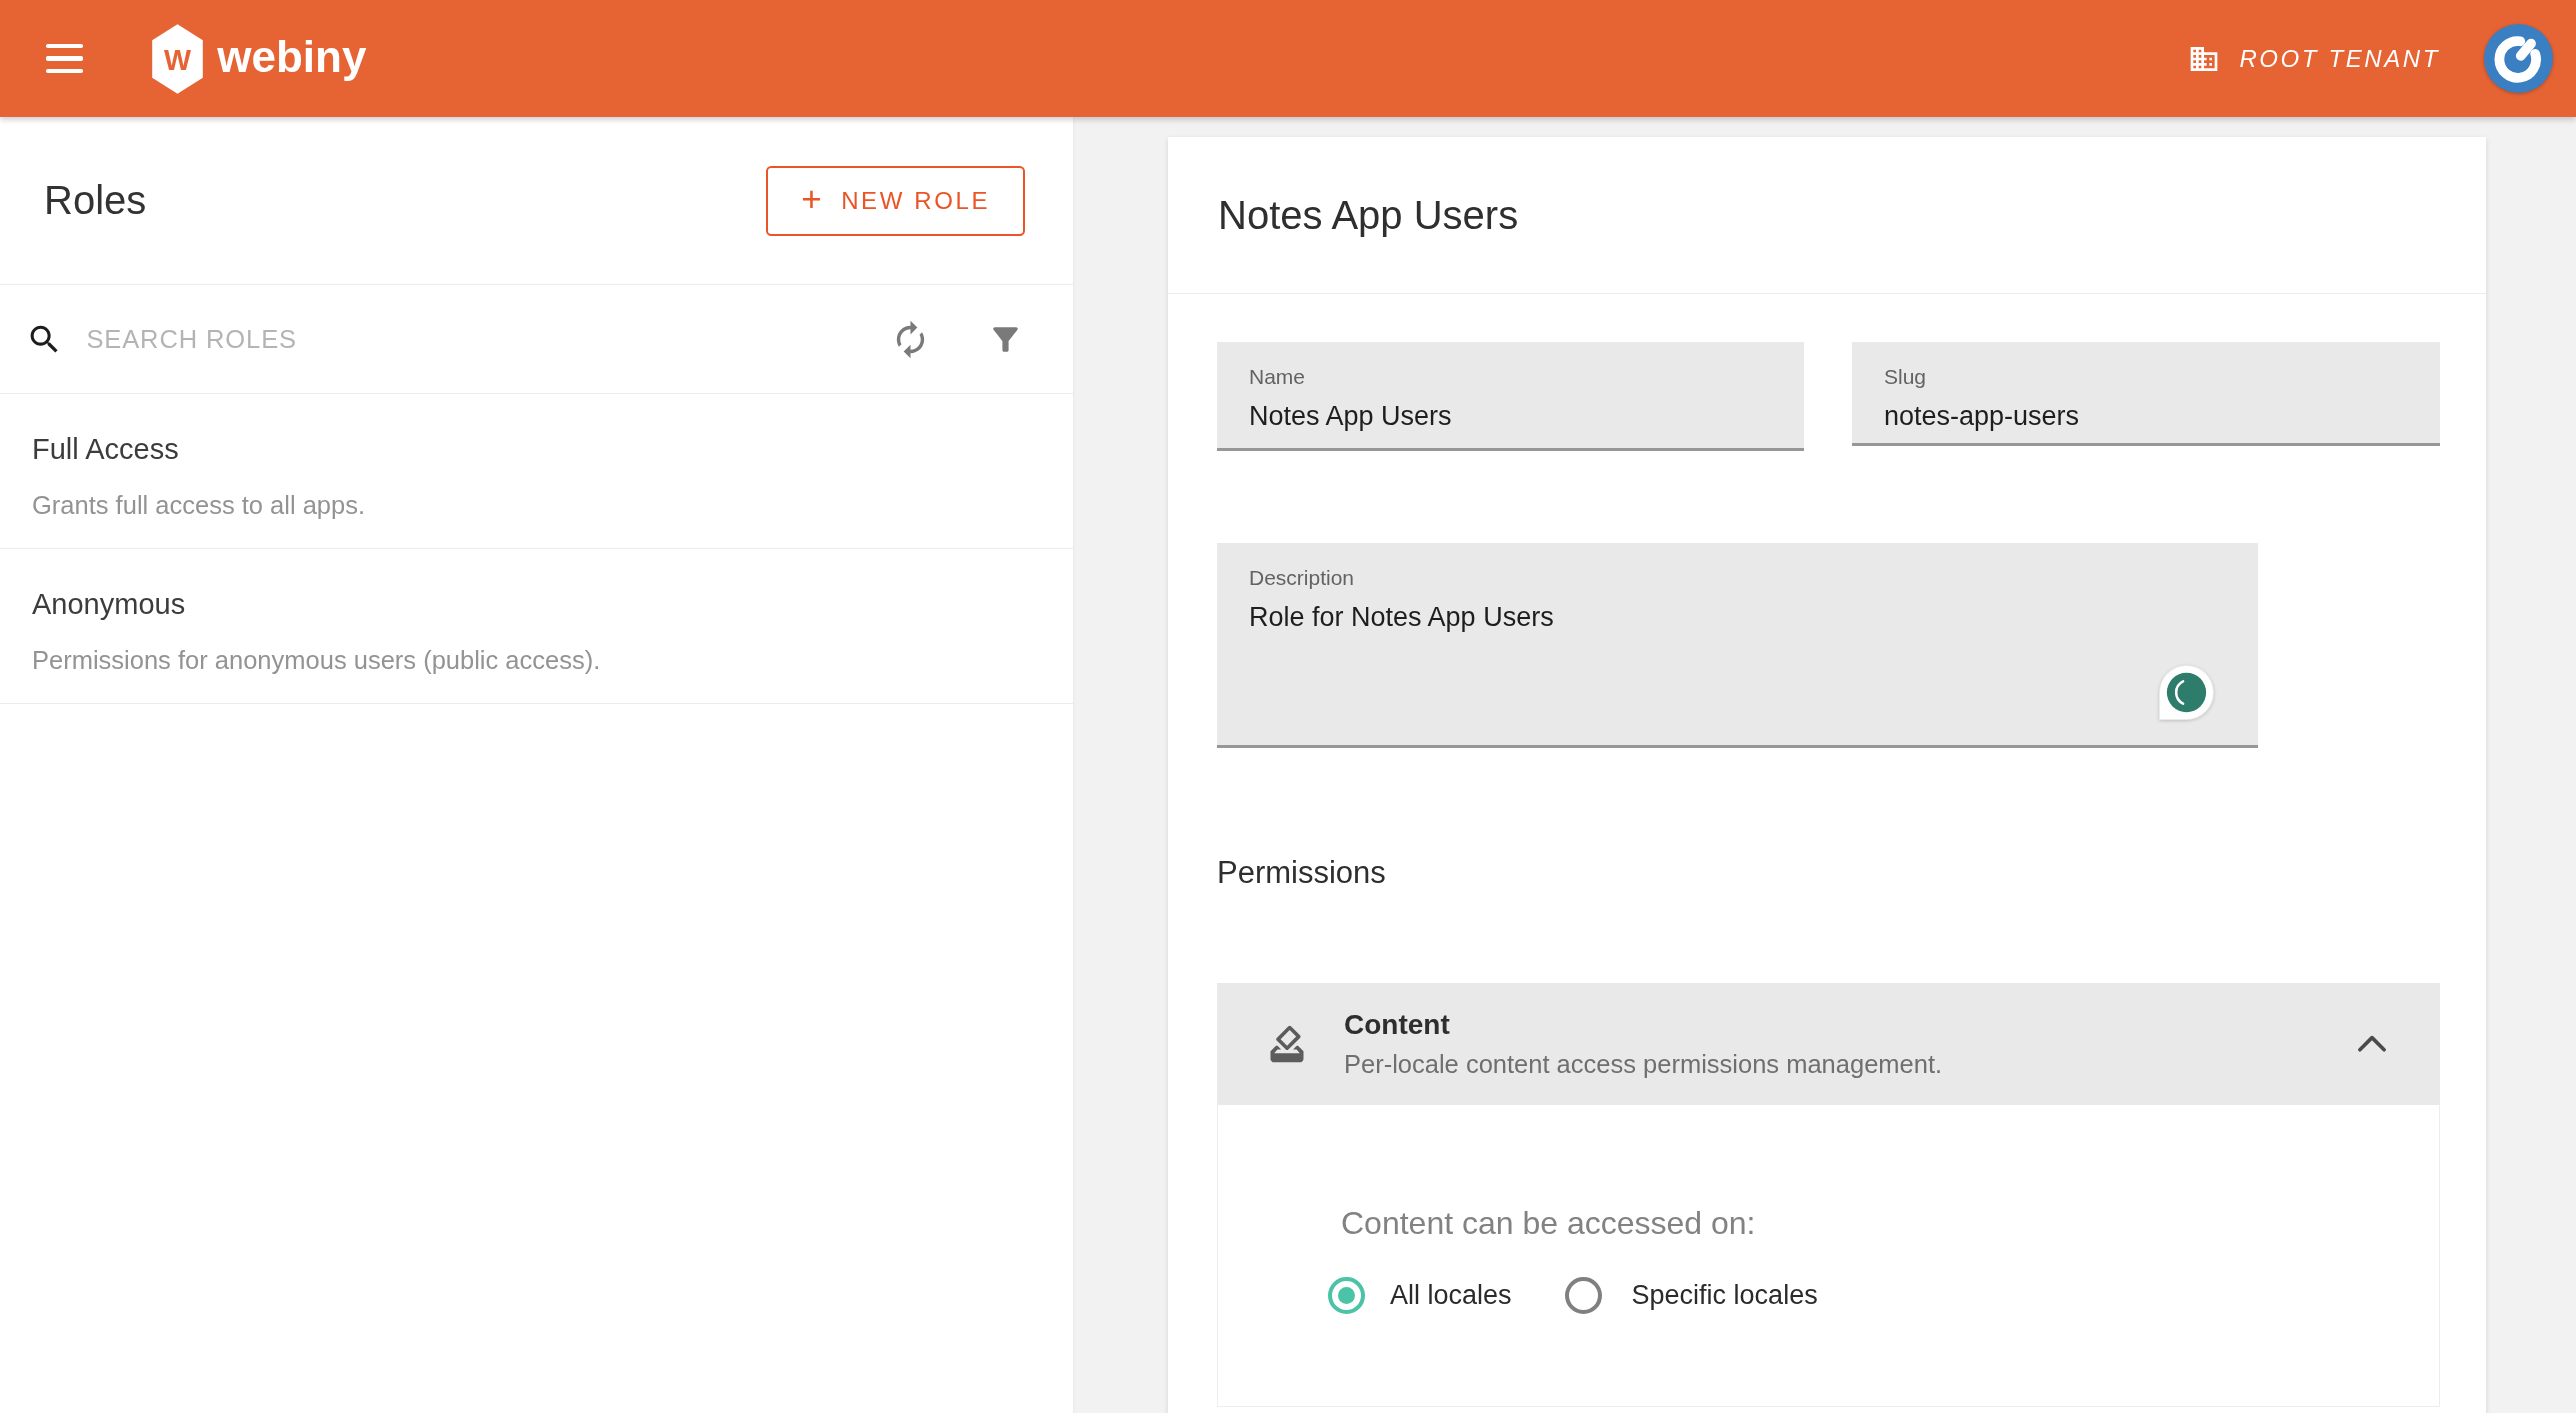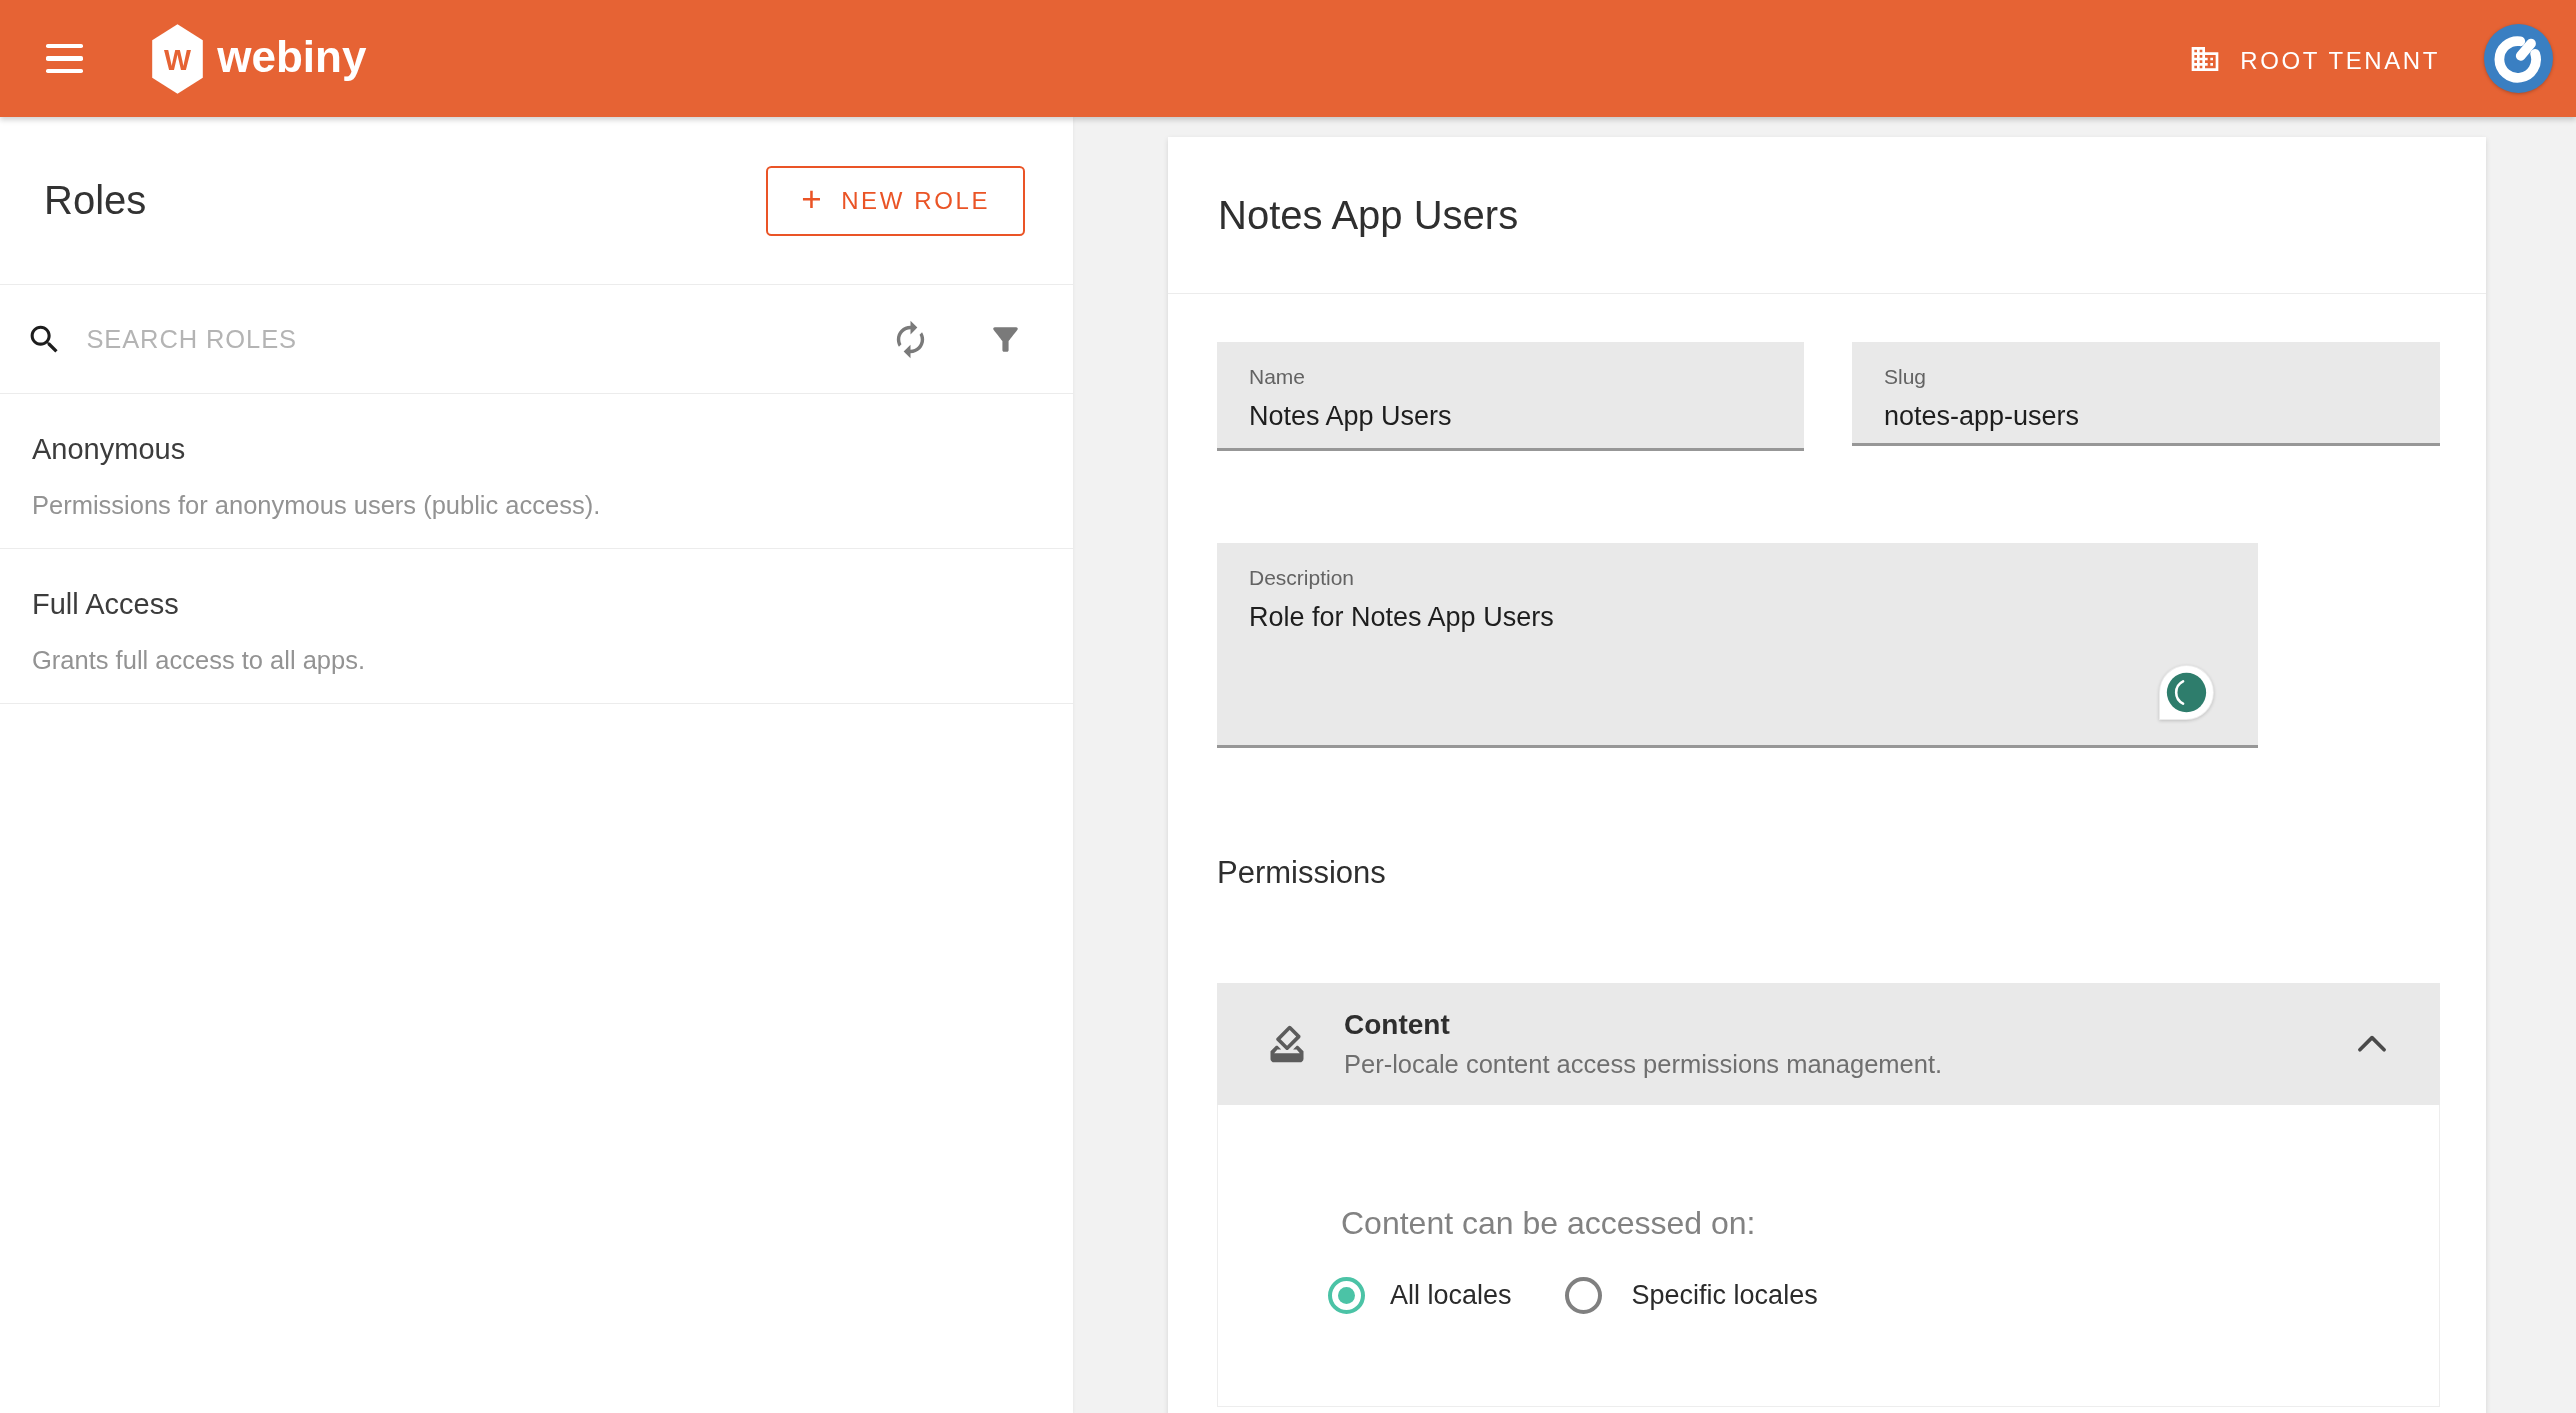--- a/index.html
+++ b/index.html
@@ -20,21 +20,21 @@
   }
   .hamburger { width:37px; height:29px; margin-left:46px; display:flex; flex-direction:column; justify-content:space-between; cursor:pointer; }
   .hamburger span { display:block; height:4.4px; background:#ffffff; border-radius:1.8px; }
   .logo { display:flex; align-items:center; margin-left:67px; }
   .logo-hex { width:55px; height:72px; }
   .logo-word {
     color:#ffffff; font-size:44px; font-weight:700; letter-spacing:0px;
     margin-left:12.3px; margin-top:-3.5px;
   }
   .topbar-right { margin-left:auto; display:flex; align-items:center; }
-  .tenant { display:flex; align-items:flex-end; cursor:pointer; }
+  .tenant { display:flex; align-items:center; cursor:pointer;font-style:italic; }
   .tenant svg { width:32px; height:32px; }
   .tenant-label { color:#ffffff; font-size:24px; letter-spacing:2.6px; margin-left:19.4px; }
   .avatar {
     width:69px; height:69px; border-radius:50%;
     background:#3a7fc2; margin-left:44px; margin-right:23px;
     display:flex; align-items:center; justify-content:center;
     cursor:pointer; box-shadow:0 0.9px 3.5px rgba(0,0,0,.25);
   }
   .avatar svg { width:55px; height:55px; }
 
@@ -205,26 +205,26 @@
       <svg width="41" height="41" viewBox="0 0 24 24" fill="#7a7a7a">
         <path d="M12 6v3l4-4-4-4v3c-4.42 0-8 3.58-8 8 0 1.57.46 3.03 1.24 4.26L6.7 14.8c-.45-.83-.7-1.79-.7-2.8 0-3.31 2.69-6 6-6zm6.76 1.74L17.3 9.2c.44.84.7 1.79.7 2.8 0 3.31-2.69 6-6 6v-3l-4 4 4 4v-3c4.42 0 8-3.58 8-8 0-1.57-.46-3.03-1.24-4.26z"></path>
       </svg>
       <svg width="37" height="37" viewBox="0 0 24 24" fill="#7a7a7a">
         <path d="M4.25 5.61C6.27 8.2 10 13 10 13v6c0 .55.45 1 1 1h2c.55 0 1-.45 1-1v-6s3.72-4.8 5.74-7.39c.51-.66.04-1.61-.79-1.61H5.04c-.83 0-1.3.95-.79 1.61z"></path>
       </svg>
     </div>
   </div>
 
   <div class="role-item">
+    <div class="role-item-title">Full Access</div>
+    <div class="role-item-desc">Grants full access to all apps.</div>
+  </div>
+  <div class="role-item">
     <div class="role-item-title">Anonymous</div>
     <div class="role-item-desc">Permissions for anonymous users (public access).</div>
-  </div>
-  <div class="role-item">
-    <div class="role-item-title">Full Access</div>
-    <div class="role-item-desc">Grants full access to all apps.</div>
   </div>
 </div>
 
 <div class="content-area">
   <div class="card">
     <div class="card-header">
       <span class="card-title">Notes App Users</span>
     </div>
 
     <div class="card-body">

